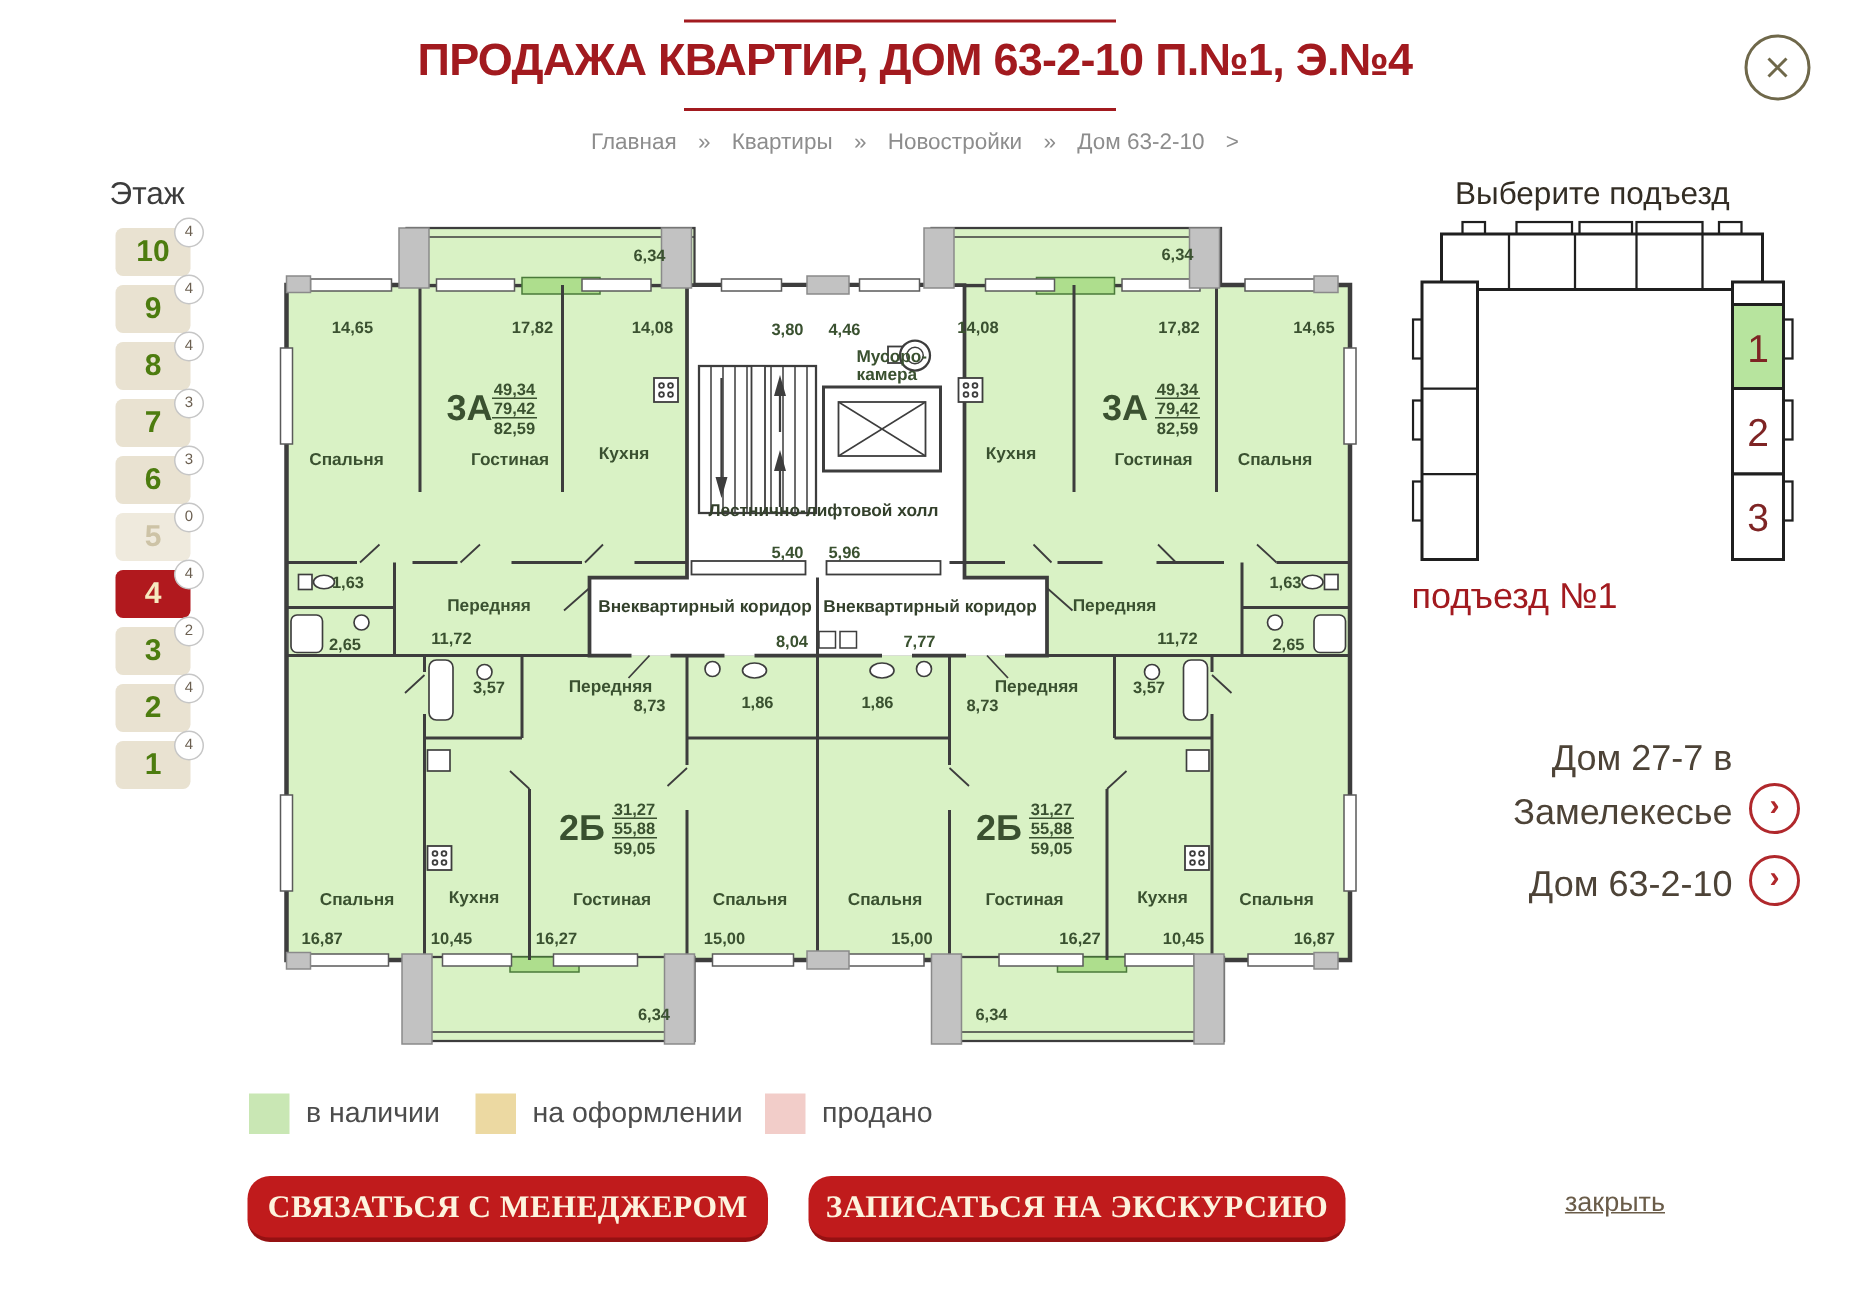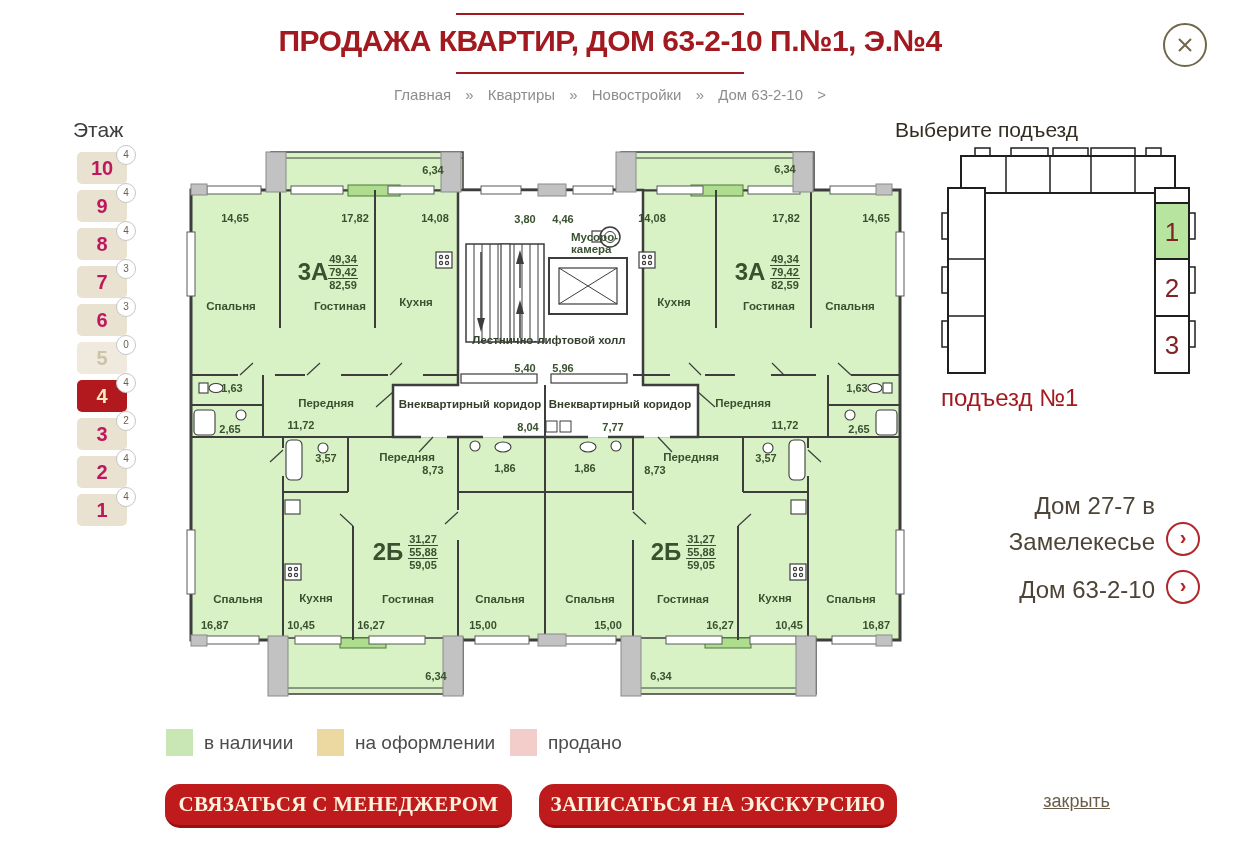--- a/index.html
+++ b/index.html
@@ -14,36 +14,36 @@
               font-size:15px;color:#8d8d8d;}
   .breadcrumb span{margin:0 5px;}
   .bc-item{cursor:pointer;}
   .close-btn{position:absolute;left:1163px;top:23px;width:44px;height:44px;border:2px solid #6f684a;
              border-radius:50%;box-sizing:border-box;cursor:pointer;display:flex;align-items:center;justify-content:center;}
   
   .fl-head{position:absolute;left:73px;top:118px;font-size:21px;color:#3c3c3c;}
   .floor-list{position:absolute;left:77px;top:152px;}
   .fbtn{position:relative;width:50px;height:32px;margin-bottom:6px;background:#e9e2d1;border-radius:5px;
         text-align:center;cursor:pointer;}
-  .fnum{line-height:32px;font-size:20px;font-weight:bold;color:#be185d;}
+  .fnum{line-height:32px;font-size:20px;font-weight:bold;color:#4d7c0f;}
   .fbtn.empty{background:#efeadd}.fbtn.empty .fnum{color:#cdc3a6}
   .fbtn.active{background:#b1191e}.fbtn.active .fnum{color:#f6e9c0}
   .fbadge{position:absolute;top:-7px;right:-9px;width:18px;height:18px;border-radius:50%;background:#fff;
           border:1px solid #c6c6c6;font-size:10px;line-height:18px;color:#6b5f50;text-align:center;}
   
   .plan{position:absolute;left:183px;top:140px;}
   .pl-dim,.pl-rm,.pl-big,.pl-core{font-family:"Liberation Sans",sans-serif;font-weight:bold;fill:#3a5130;}
   .pl-dim{font-size:11px;}
   .pl-rm{font-size:11.5px;}
   .pl-big{font-size:24px;}
   .pl-core{font-size:11.5px;fill:#33402b;}
   .wall{stroke:#3d3d3d;fill:none;}
   .apt-overlay{fill:transparent;cursor:pointer;}
   
-  .ent-head{position:absolute;left:895px;top:118px;font-size:21px;color:#332d24;text-align:center;}
+  .ent-head{position:absolute;left:970px;top:118px;font-size:21px;color:#332d24;text-align:center;}
   .ent-svg{position:absolute;left:941px;top:147px;}
   .bnum{font-family:"Liberation Sans",sans-serif;font-size:26px;fill:#7e2424;}
   .sel-title{position:absolute;left:941px;top:384px;width:256px;text-align:left;font-size:24px;color:#a21a1f;}
   .sel-sub{position:absolute;left:941px;top:416px;width:256px;text-align:center;font-size:15px;color:#a93f3b;}
   
   .link-line{position:absolute;right:94px;font-size:24px;color:#4d4337;text-align:right;cursor:pointer;}
   .l1{top:492px}.l2{top:528px}.l3{top:576px}
   .arrow-btn{position:absolute;left:1166px;width:34px;height:34px;border:2px solid #b0282c;border-radius:50%;
              box-sizing:border-box;display:flex;align-items:center;justify-content:center;cursor:pointer;
              color:#b0282c;font-size:20px;font-weight:bold;}

